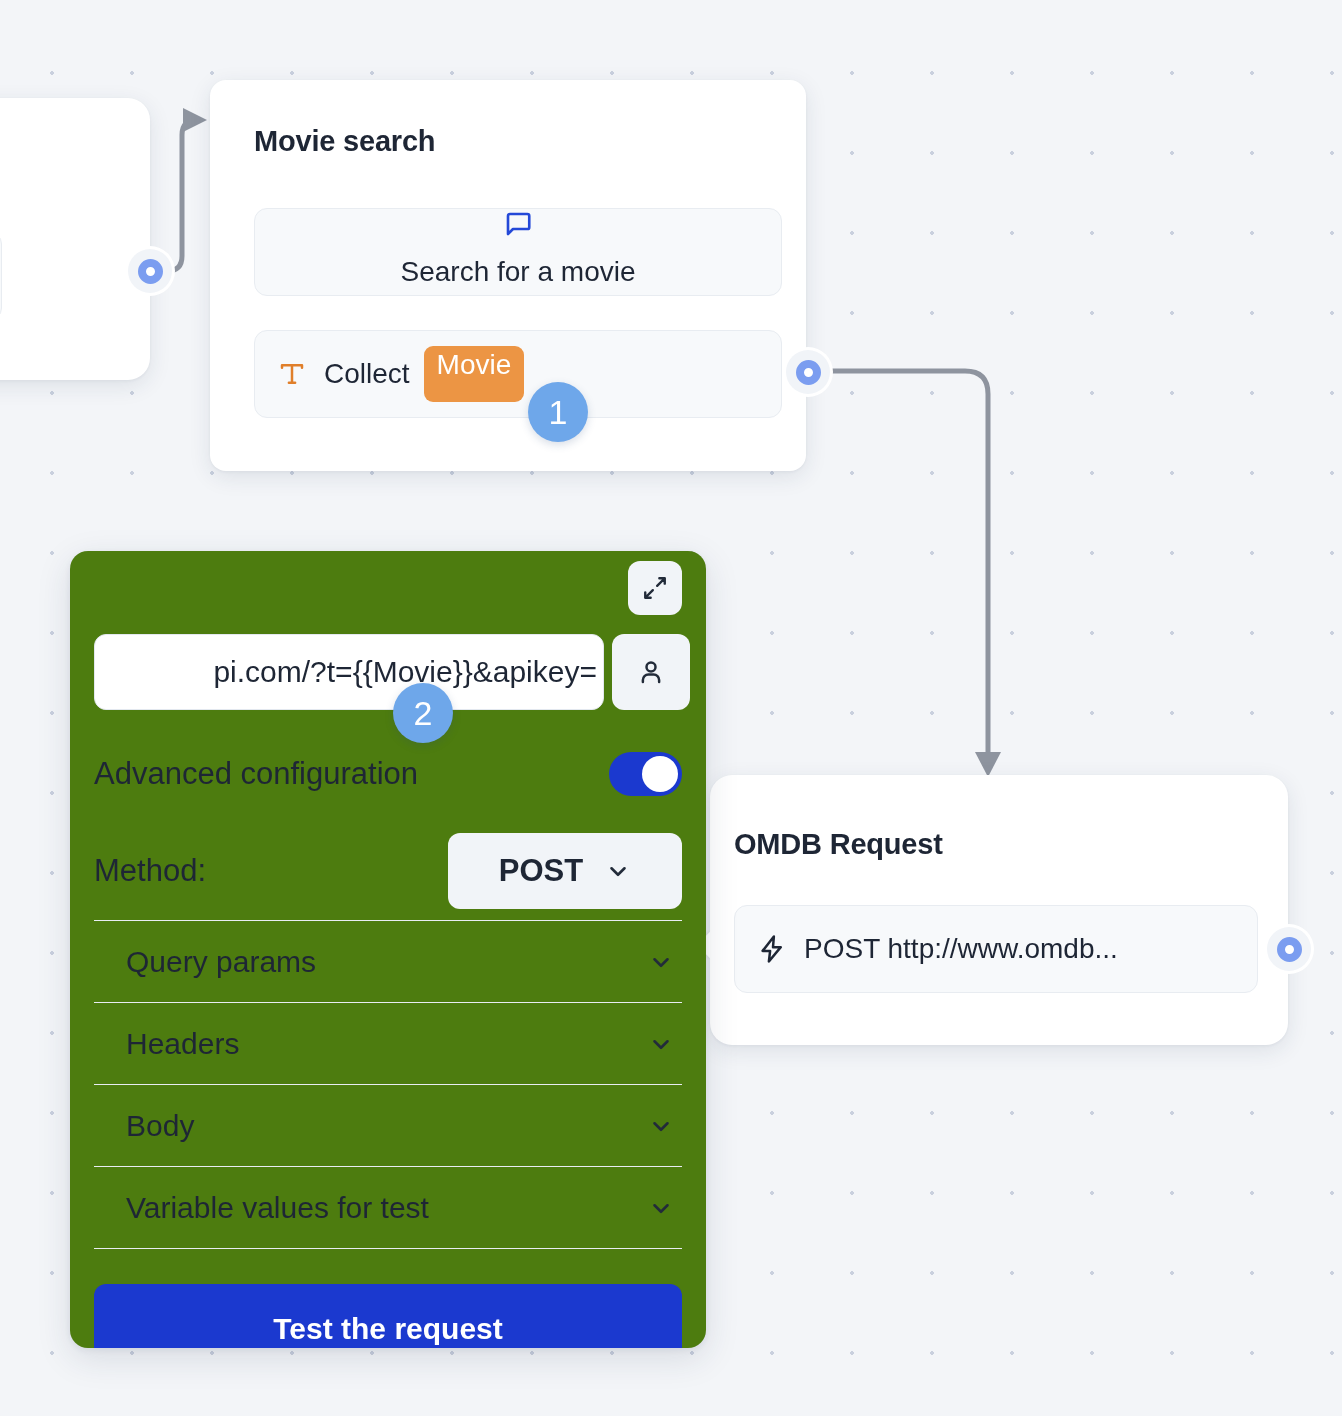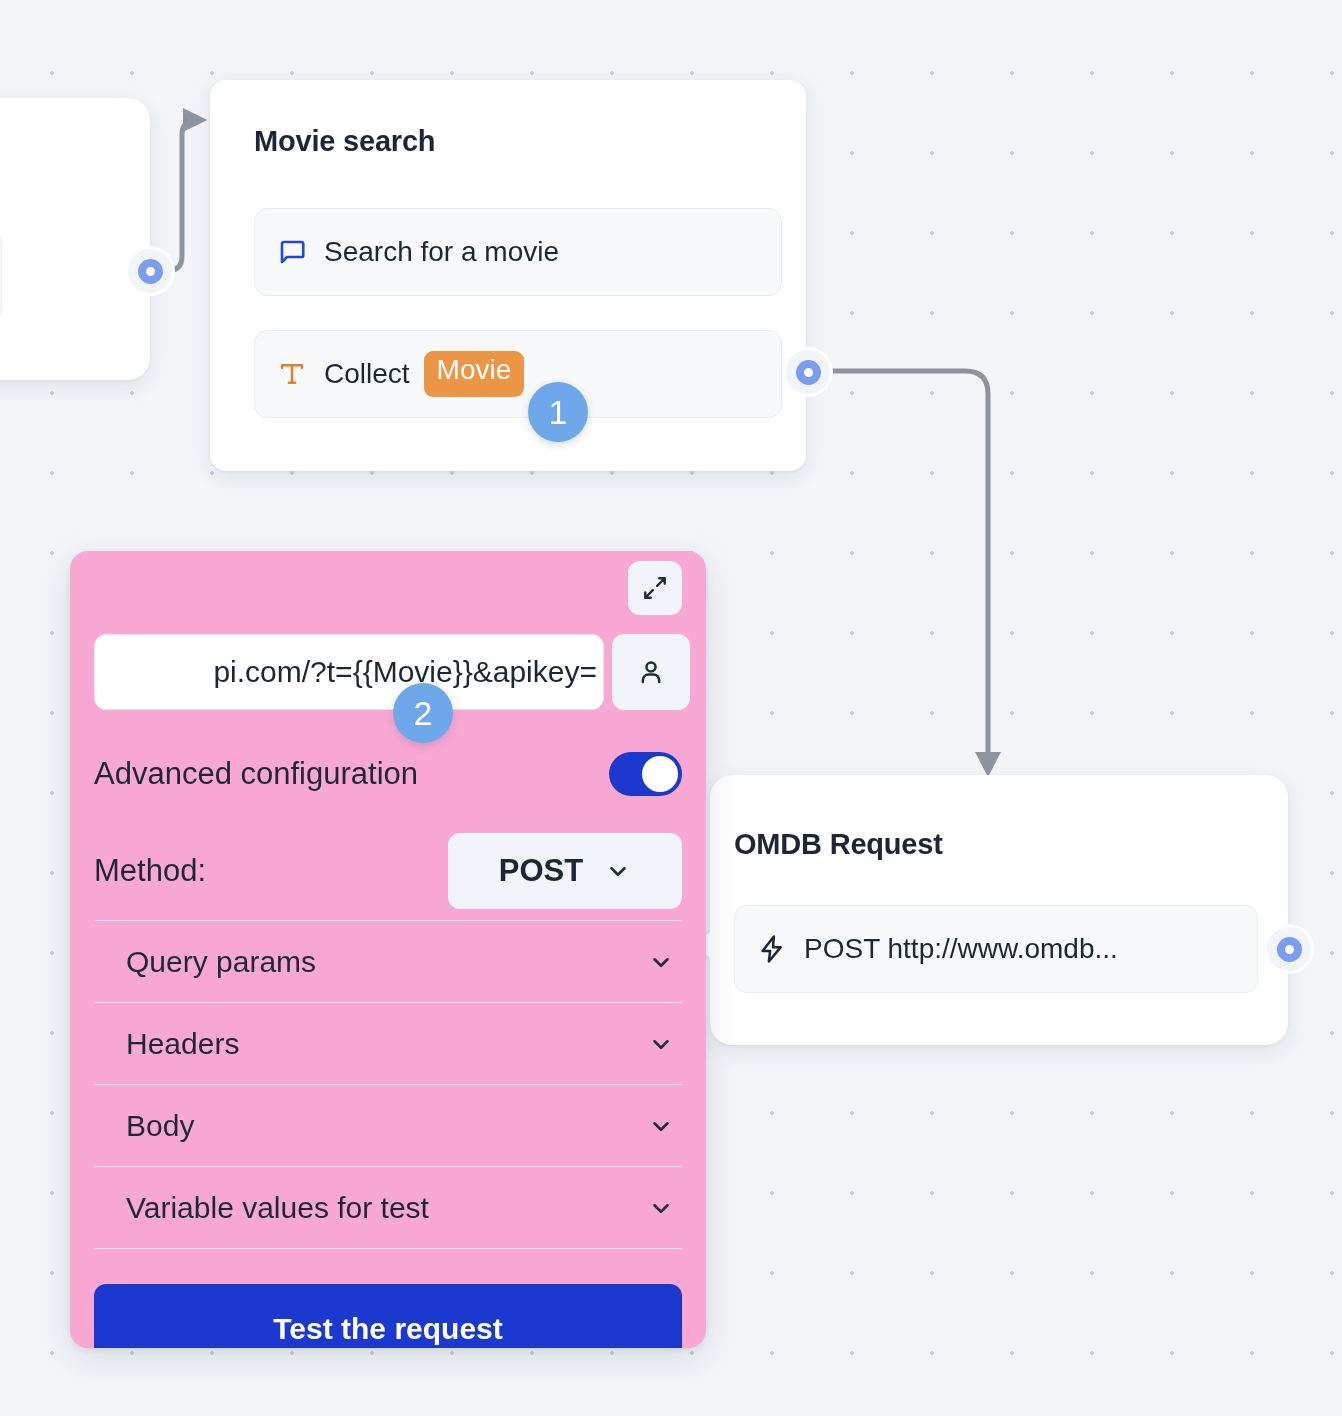--- a/index.html
+++ b/index.html
@@ -32,26 +32,26 @@
   #card-left{left:-170px;top:98px;width:320px;height:282px;}
   #card-left .inner-chip{
     position:absolute;left:-60px;top:133px;width:230px;height:88px;
     background:#f7f9fb;border:1px solid #e8ecf1;border-radius:13px;
   }
 
   
   #card-movie{left:210px;top:80px;width:596px;height:391px;border-radius:16px;}
   #card-movie .node-title{position:absolute;left:44px;top:45px;}
   #card-movie .node-row{position:absolute;left:244px;}
-  #row-search{top:128px;width:528px;left:44px !important;box-sizing:border-box;}
+  #row-search{top:128px;width:528px;left:44px !important;box-sizing:border-box;flex-direction:column;}
   #row-collect{top:250px;width:528px;left:44px !important;box-sizing:border-box;}
 
   .pill-var{
     background:#ec9544;color:#fff;border-radius:9px;
-    padding:3px 13px 10px;font-size:28px;line-height:1.15;
+    padding:3px 13px 21px;font-size:28px;line-height:1.15;
     margin-left:-3px;
   }
 
   
   #card-omdb{left:710px;top:775px;width:578px;height:270px;}
   #card-omdb .node-title{position:absolute;left:24px;top:53px;}
   #card-omdb .node-row{position:absolute;left:24px;top:130px;width:524px;box-sizing:border-box;}
   
   .notch{
     position:absolute;left:-9px;top:160px;width:20px;height:20px;
@@ -76,21 +76,21 @@
   #port-left{left:128px;top:249px;}
   #port-movie-out{left:786px;top:350px;}
   #port-omdb-out{left:1267px;top:927px;}
 
   
   #edges{position:absolute;left:0;top:0;width:1342px;height:1416px;pointer-events:none;}
 
   
   #panel{
     position:absolute;left:70px;top:551px;width:636px;height:797px;
-    background:#f9a8d4;border-radius:18px;overflow:hidden;
+    background:#4d7c0f;border-radius:18px;overflow:hidden;
     box-shadow:0 10px 34px rgba(30,45,80,.13), 0 2px 6px rgba(30,45,80,.07);
   }
   #expand-btn{
     position:absolute;right:24px;top:10px;width:54px;height:54px;border-radius:12px;
     background:#f1f4f8;display:flex;align-items:center;justify-content:center;
     border:none;cursor:pointer;padding:0;
   }
   #url-wrap{position:absolute;left:24px;top:83px;display:flex;gap:8px;align-items:stretch;}
   #url-input{
     width:510px;height:76px;box-sizing:border-box;

